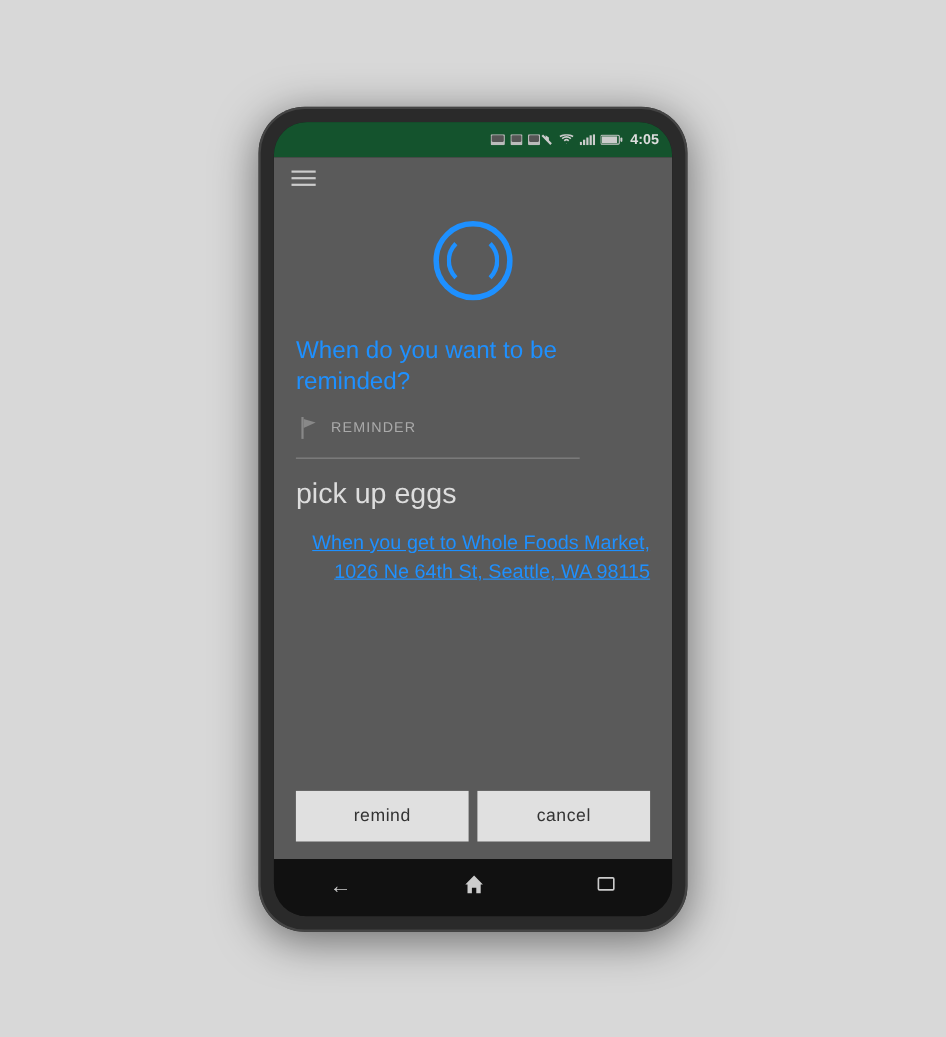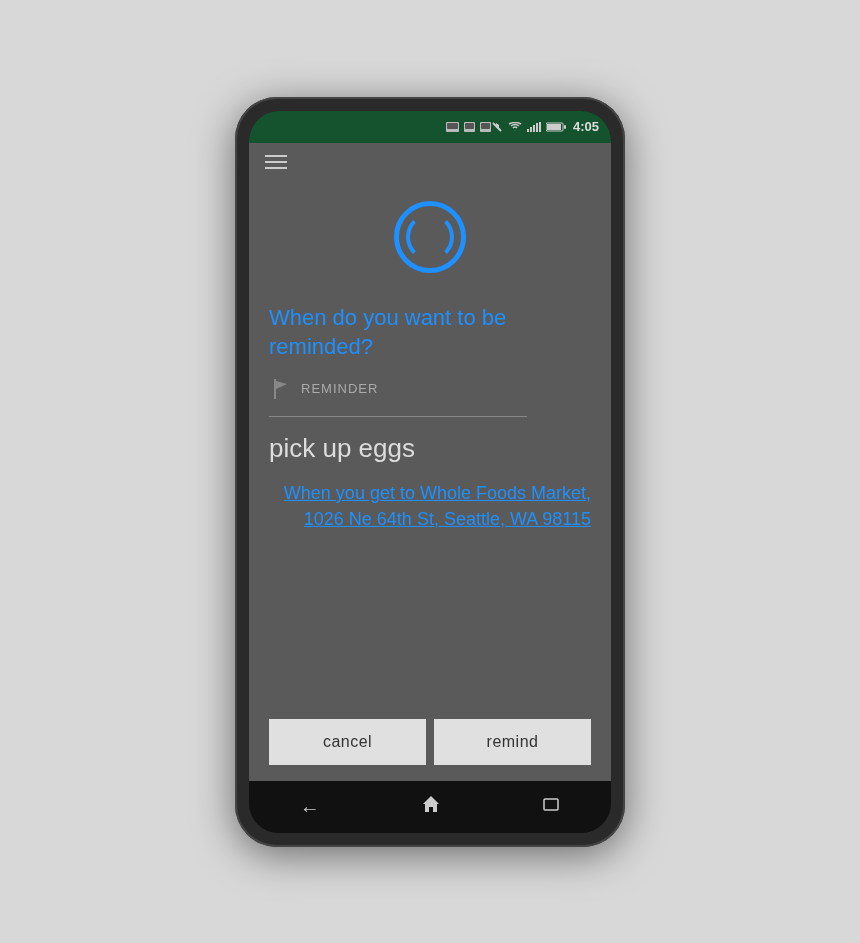--- a/index.html
+++ b/index.html
@@ -295,22 +295,22 @@
 
         <div class="reminder-divider"></div>
 
         <div class="reminder-task">pick up eggs</div>
 
         <div class="reminder-location">When you get to Whole Foods Market, 1026 Ne 64th St, Seattle, WA 98115</div>
 
         <div style="flex:1;"></div>
 
         <div class="action-buttons">
+          <button class="action-btn">remind</button>
           <button class="action-btn">cancel</button>
-          <button class="action-btn">remind</button>
         </div>
 
       </div>
     </div>
 
     <div class="nav-bar">
       <div class="nav-icon">←</div>
       <div class="nav-icon">
         <svg width="20" height="20" viewBox="0 0 20 20">
           <path d="M10 2 L18 10 L16 10 L16 18 L12 18 L12 13 L8 13 L8 18 L4 18 L4 10 L2 10 Z" fill="#ccc"></path>

